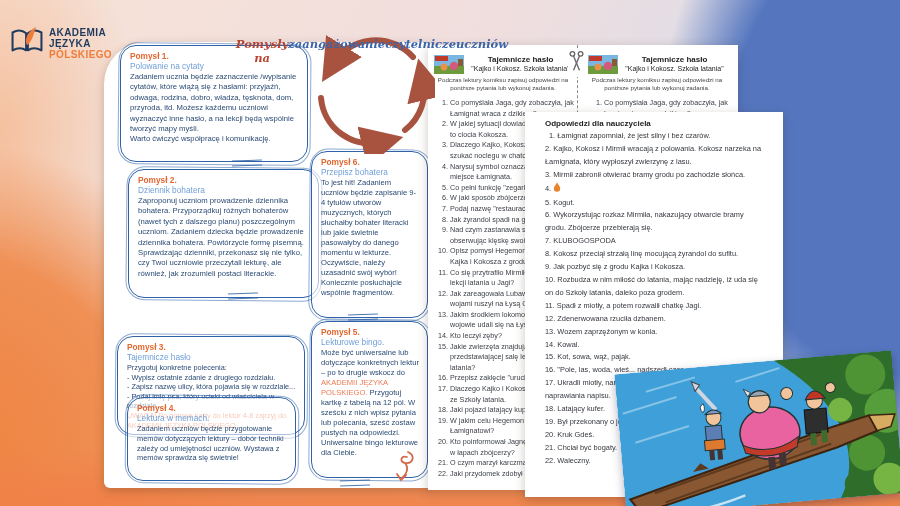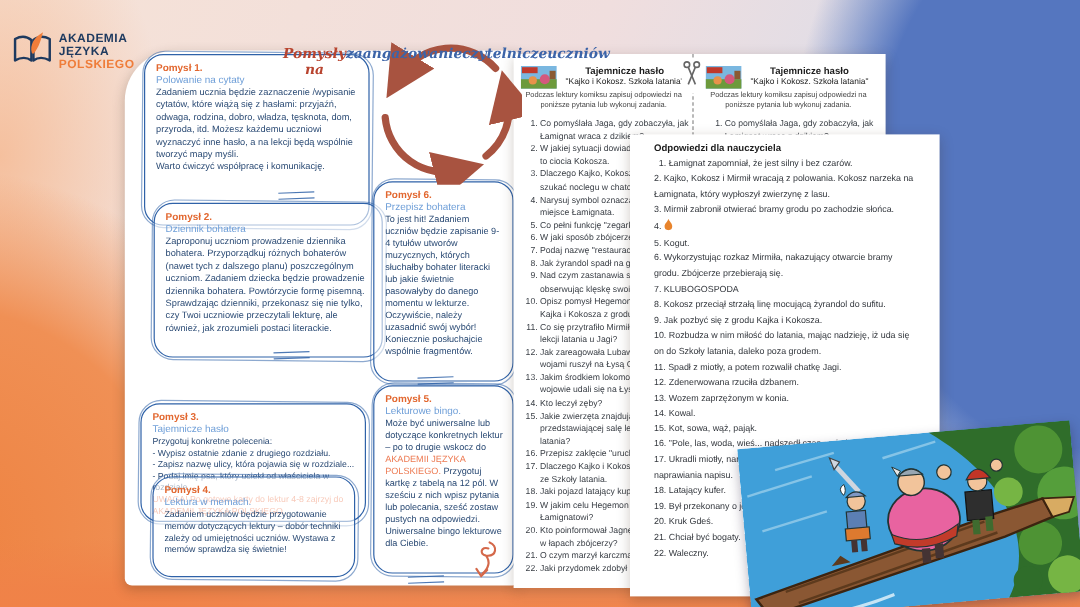--- a/index.html
+++ b/index.html
@@ -85,21 +85,21 @@
     </span>
     <span class="wordmark">
       <span class="brand-navy">AKADEMIA</span>
       <span class="brand-navy">JĘZYKA</span>
       <span class="brand-orange">POLSKIEGO</span>
     </span>
   </div>
 
   <div id="left-page" class="page"></div>
 
-  <div id="idea-box-1" class="sketch" style="left:120px;top:45px;width:188px;height:143px;">
+  <div id="idea-box-1" class="sketch" style="left:120px;top:45px;width:188px;height:117px;">
     <div class="idea-title">Pomysł 1.</div>
     <div class="idea-sub">Polowanie na cytaty</div>
     <div class="idea-body">Zadaniem ucznia będzie zaznaczenie /wypisanie cytatów, które wiążą się z hasłami: przyjaźń, odwaga, rodzina, dobro, władza, tęsknota, dom, przyroda, itd. Możesz każdemu uczniowi wyznaczyć inne hasło, a na lekcji będą wspólnie tworzyć mapy myśli.
 Warto ćwiczyć współpracę i komunikację.</div>
   </div>
 
   <div id="idea-box-2" class="sketch" style="left:128px;top:169px;width:191px;height:129px;">
     <div class="idea-title">Pomysł 2.</div>
     <div class="idea-sub">Dziennik bohatera</div>
     <div class="idea-body">Zaproponuj uczniom prowadzenie dziennika bohatera. Przyporządkuj różnych bohaterów (nawet tych z dalszego planu) poszczególnym uczniom. Zadaniem dziecka będzie prowadzenie dziennika bohatera. Powtórzycie formę pisemną. Sprawdzając dzienniki, przekonasz się nie tylko, czy Twoi uczniowie przeczytali lekturę, ale również, jak zrozumieli postaci literackie.</div>

